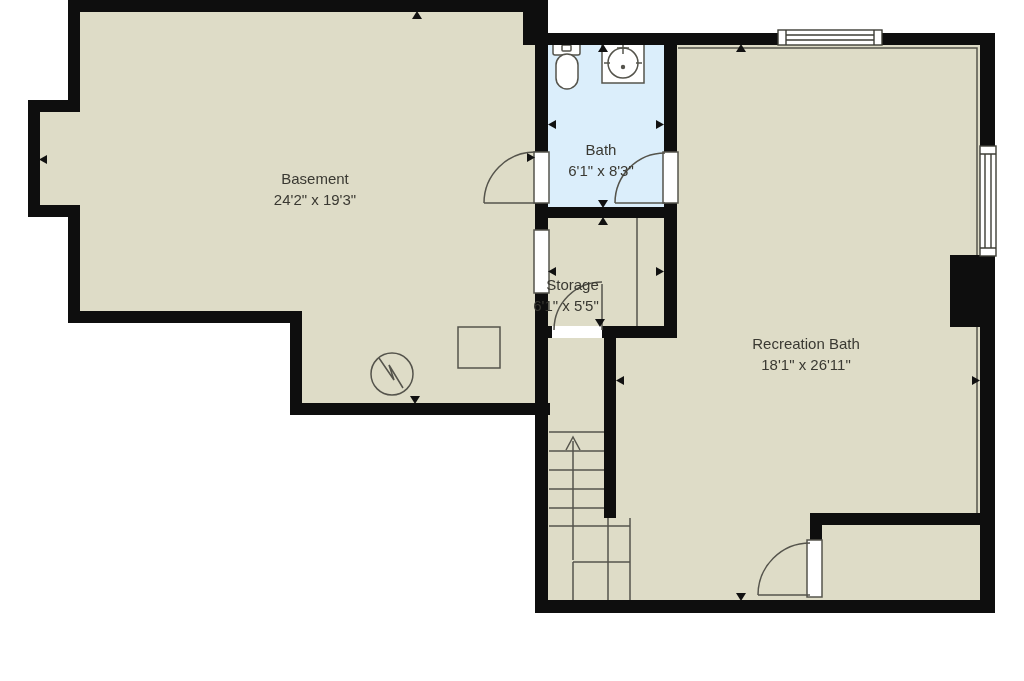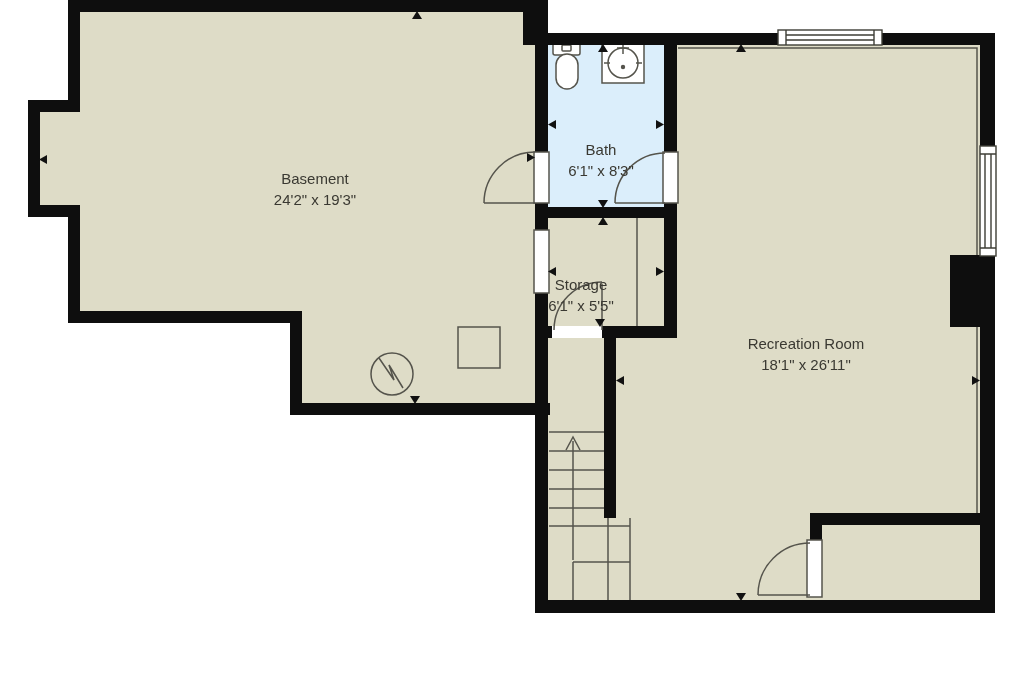--- a/index.html
+++ b/index.html
@@ -174,23 +174,23 @@
   <div class="room-label" style="left:315px;top:136px;">
     <div class="room-name">Basement</div>
     <div class="room-dims">24'2" x 19'3"</div>
   </div>
 
   <div class="room-label" style="left:601px;top:107px;">
     <div class="room-name">Bath</div>
     <div class="room-dims">6'1" x 8'3"</div>
   </div>
 
-  <div class="room-label" style="left:581px;top:242px;">
+  <div class="room-label" style="left:566px;top:242px;text-align:right;">
     <div class="room-name">Storage</div>
     <div class="room-dims">6'1" x 5'5"</div>
   </div>
 
   <div class="room-label" style="left:806px;top:301px;">
-    <div class="room-name">Recreation Room</div>
+    <div class="room-name">Recreation Bath</div>
     <div class="room-dims">18'1" x 26'11"</div>
   </div>
 
 </div>
 
 </body></html>

